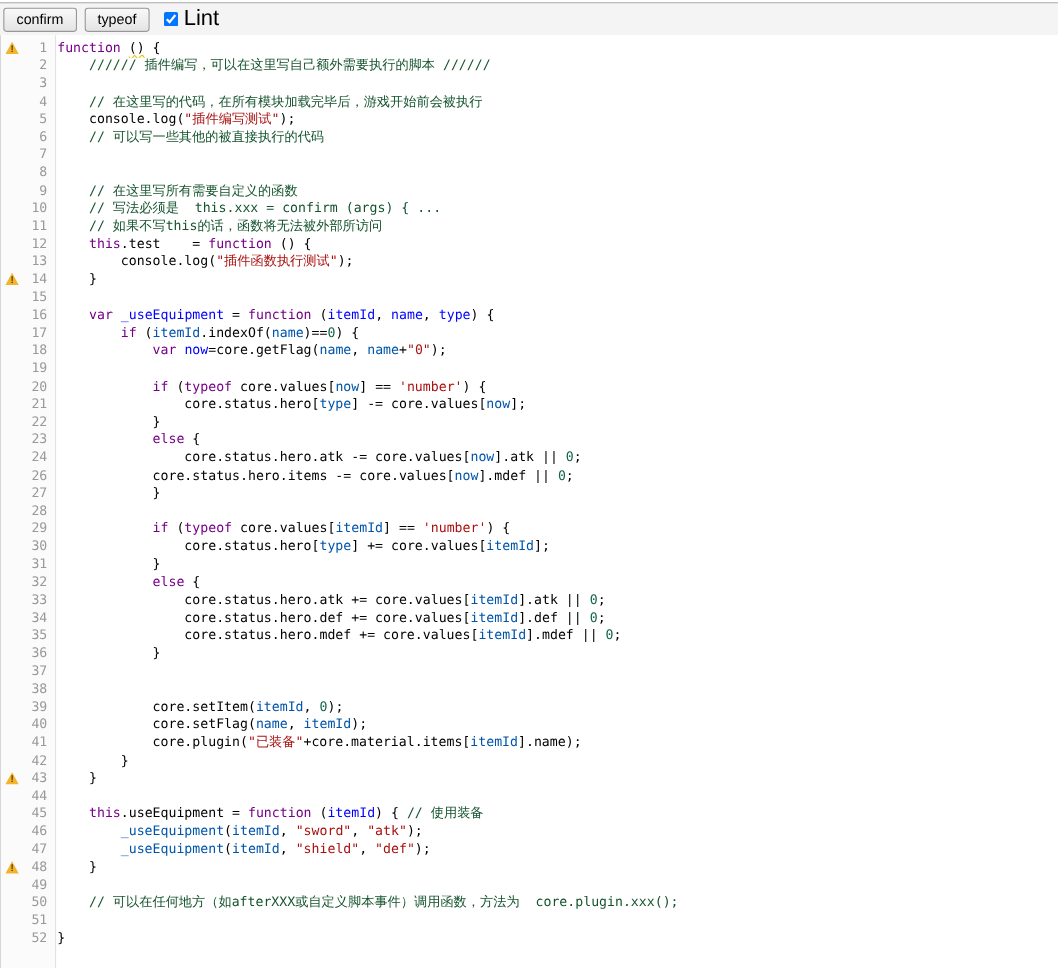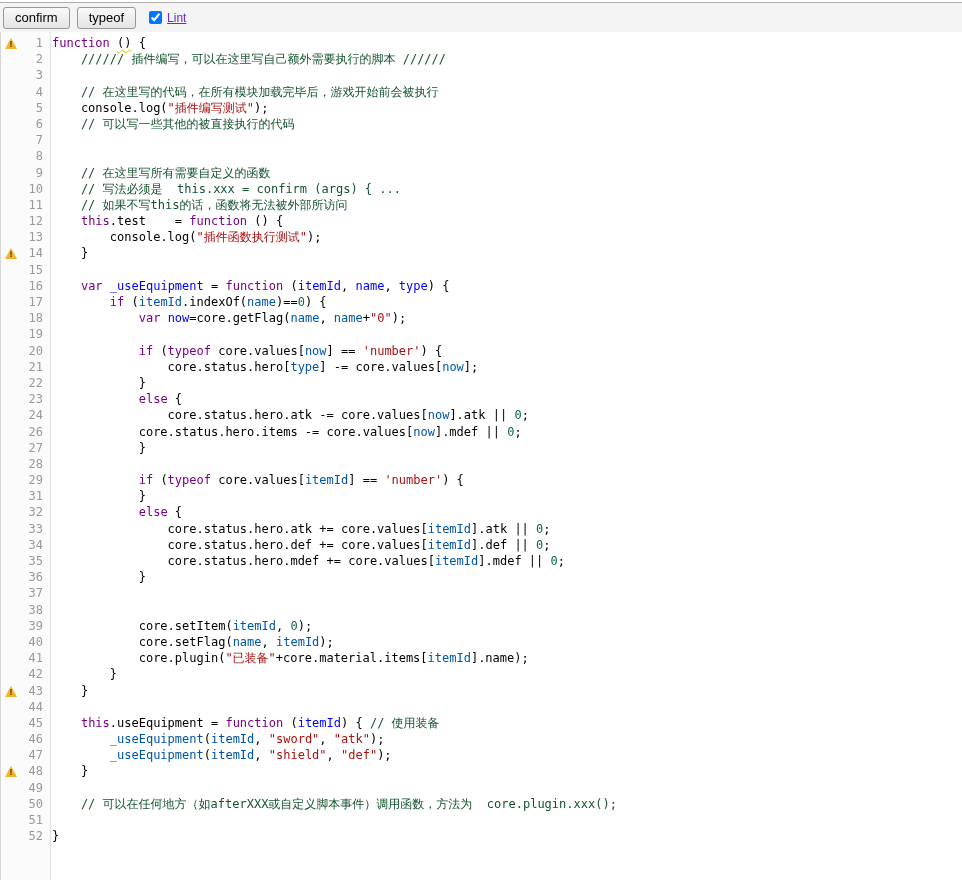--- a/index.html
+++ b/index.html
@@ -23,21 +23,21 @@
     background: linear-gradient(to bottom, #f9f9f9, #e4e4e4);
     border: 1px solid #979797;
     border-radius: 3px;
     padding: 2px 11px 7px 11px;
     margin-right: 7px;
     height: 22px;
     cursor: pointer;
   }
   .lint-wrap { display: flex; align-items: center; margin-left: 6px; }
   .lint-wrap input { width: 13px; height: 13px; margin-right: 5px; }
-  .lint-label { font-size: 12px; color: #6d28d9; text-decoration: underline; }
+  .lint-label { font-size: 20px; color: #000000; }
 
   
   .editor {
     position: relative;
     height: 848px;
     border-left: 1px solid #d5d5d5;
     background: #fff;
     overflow: hidden;
   }
   .gutter-bg {
@@ -131,20 +131,21 @@
       <div class="line"><span class="g-marker"></span><span class="g-num">19</span><span class="code-text"></span></div>
       <div class="line"><span class="g-marker"></span><span class="g-num">20</span><span class="code-text"><span class="tk-pl">            </span><span class="tk-kw">if</span><span class="tk-pl"> (</span><span class="tk-kw">typeof</span><span class="tk-pl"> core.values[</span><span class="tk-v2">now</span><span class="tk-pl">] == </span><span class="tk-str">'number'</span><span class="tk-pl">) {</span></span></div>
       <div class="line"><span class="g-marker"></span><span class="g-num">21</span><span class="code-text"><span class="tk-pl">                core.status.hero[</span><span class="tk-v2">type</span><span class="tk-pl">] -= core.values[</span><span class="tk-v2">now</span><span class="tk-pl">];</span></span></div>
       <div class="line"><span class="g-marker"></span><span class="g-num">22</span><span class="code-text"><span class="tk-pl">            }</span></span></div>
       <div class="line"><span class="g-marker"></span><span class="g-num">23</span><span class="code-text"><span class="tk-pl">            </span><span class="tk-kw">else</span><span class="tk-pl"> {</span></span></div>
       <div class="line"><span class="g-marker"></span><span class="g-num">24</span><span class="code-text"><span class="tk-pl">                core.status.hero.atk -= core.values[</span><span class="tk-v2">now</span><span class="tk-pl">].atk || </span><span class="tk-num">0</span><span class="tk-pl">;</span></span></div>
       <div class="line"><span class="g-marker"></span><span class="g-num">26</span><span class="code-text"><span class="tk-pl">            core.status.hero.items -= core.values[</span><span class="tk-v2">now</span><span class="tk-pl">].mdef || </span><span class="tk-num">0</span><span class="tk-pl">;</span></span></div>
       <div class="line"><span class="g-marker"></span><span class="g-num">27</span><span class="code-text"><span class="tk-pl">            }</span></span></div>
       <div class="line"><span class="g-marker"></span><span class="g-num">28</span><span class="code-text"></span></div>
       <div class="line"><span class="g-marker"></span><span class="g-num">29</span><span class="code-text"><span class="tk-pl">            </span><span class="tk-kw">if</span><span class="tk-pl"> (</span><span class="tk-kw">typeof</span><span class="tk-pl"> core.values[</span><span class="tk-v2">itemId</span><span class="tk-pl">] == </span><span class="tk-str">'number'</span><span class="tk-pl">) {</span></span></div>
+      <div class="line"><span class="g-marker"></span><span class="g-num">30</span><span class="code-text"><span class="tk-pl">                core.status.hero[</span><span class="tk-v2">type</span><span class="tk-pl">] += core.values[</span><span class="tk-v2">itemId</span><span class="tk-pl">];</span></span></div>
       <div class="line"><span class="g-marker"></span><span class="g-num">31</span><span class="code-text"><span class="tk-pl">            }</span></span></div>
       <div class="line"><span class="g-marker"></span><span class="g-num">32</span><span class="code-text"><span class="tk-pl">            </span><span class="tk-kw">else</span><span class="tk-pl"> {</span></span></div>
       <div class="line"><span class="g-marker"></span><span class="g-num">33</span><span class="code-text"><span class="tk-pl">                core.status.hero.atk += core.values[</span><span class="tk-v2">itemId</span><span class="tk-pl">].atk || </span><span class="tk-num">0</span><span class="tk-pl">;</span></span></div>
       <div class="line"><span class="g-marker"></span><span class="g-num">34</span><span class="code-text"><span class="tk-pl">                core.status.hero.def += core.values[</span><span class="tk-v2">itemId</span><span class="tk-pl">].def || </span><span class="tk-num">0</span><span class="tk-pl">;</span></span></div>
       <div class="line"><span class="g-marker"></span><span class="g-num">35</span><span class="code-text"><span class="tk-pl">                core.status.hero.mdef += core.values[</span><span class="tk-v2">itemId</span><span class="tk-pl">].mdef || </span><span class="tk-num">0</span><span class="tk-pl">;</span></span></div>
       <div class="line"><span class="g-marker"></span><span class="g-num">36</span><span class="code-text"><span class="tk-pl">            }</span></span></div>
       <div class="line"><span class="g-marker"></span><span class="g-num">37</span><span class="code-text"></span></div>
       <div class="line"><span class="g-marker"></span><span class="g-num">38</span></div>
       <div class="line"><span class="g-marker"></span><span class="g-num">39</span><span class="code-text"><span class="tk-pl">            core.setItem(</span><span class="tk-v2">itemId</span><span class="tk-pl">, </span><span class="tk-num">0</span><span class="tk-pl">);</span></span></div>
       <div class="line"><span class="g-marker"></span><span class="g-num">40</span><span class="code-text"><span class="tk-pl">            core.setFlag(</span><span class="tk-v2">name</span><span class="tk-pl">, </span><span class="tk-v2">itemId</span><span class="tk-pl">);</span></span></div>

